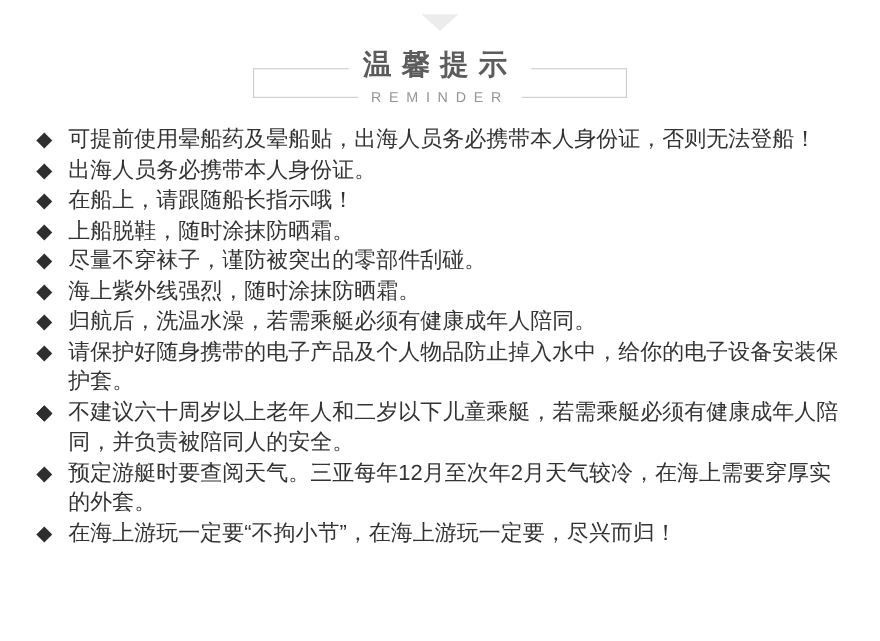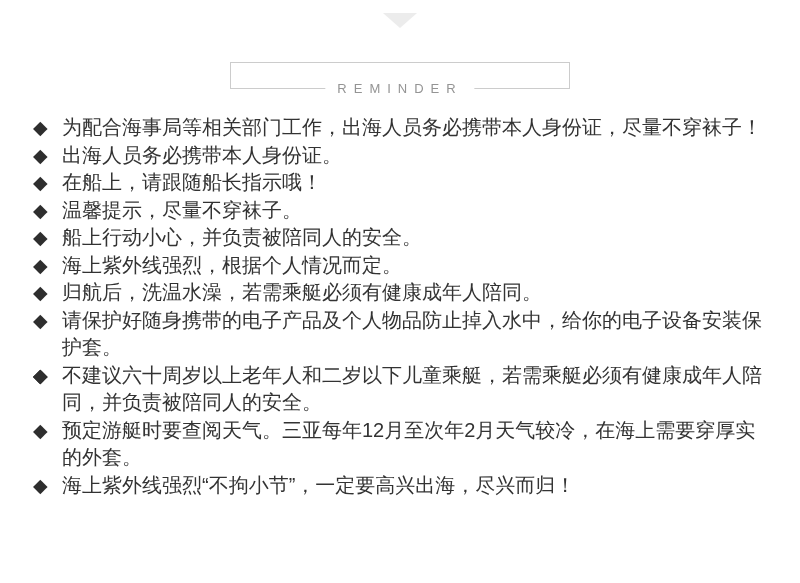--- a/index.html
+++ b/index.html
@@ -92,30 +92,31 @@
     line-height: 27.5px;
     color: var(--bullet);
   }
 </style>
 </head>
 <body>
 
 <div class="page">
   <div class="triangle"></div>
   <div class="title-box">
+    <h1 class="title">温馨提示</h1>
     <div class="subtitle">REMINDER</div>
   </div>
   <ul class="notice-list">
-      <li class="notice-item"><span class="marker">◆</span><span class="text">为配合海事局等相关部门工作，出海人员务必携带本人身份证，尽量不穿袜子！</span></li>
+      <li class="notice-item"><span class="marker">◆</span><span class="text">可提前使用晕船药及晕船贴，出海人员务必携带本人身份证，否则无法登船！</span></li>
       <li class="notice-item"><span class="marker">◆</span><span class="text">出海人员务必携带本人身份证。</span></li>
       <li class="notice-item"><span class="marker">◆</span><span class="text">在船上，请跟随船长指示哦！</span></li>
-      <li class="notice-item"><span class="marker">◆</span><span class="text">温馨提示，尽量不穿袜子。</span></li>
-      <li class="notice-item"><span class="marker">◆</span><span class="text">船上行动小心，并负责被陪同人的安全。</span></li>
-      <li class="notice-item"><span class="marker">◆</span><span class="text">海上紫外线强烈，根据个人情况而定。</span></li>
+      <li class="notice-item"><span class="marker">◆</span><span class="text">上船脱鞋，随时涂抹防晒霜。</span></li>
+      <li class="notice-item"><span class="marker">◆</span><span class="text">尽量不穿袜子，谨防被突出的零部件刮碰。</span></li>
+      <li class="notice-item"><span class="marker">◆</span><span class="text">海上紫外线强烈，随时涂抹防晒霜。</span></li>
       <li class="notice-item"><span class="marker">◆</span><span class="text">归航后，洗温水澡，若需乘艇必须有健康成年人陪同。</span></li>
       <li class="notice-item"><span class="marker">◆</span><span class="text">请保护好随身携带的电子产品及个人物品防止掉入水中，给你的电子设备安装保护套。</span></li>
       <li class="notice-item"><span class="marker">◆</span></li>
       <li class="notice-item"><span class="marker">◆</span></li>
       <li class="notice-item"><span class="marker">◆</span><span class="text">不建议六十周岁以上老年人和二岁以下儿童乘艇，若需乘艇必须有健康成年人陪同，并负责被陪同人的安全。</span></li>
       <li class="notice-item"><span class="marker">◆</span><span class="text">预定游艇时要查阅天气。三亚每年12月至次年2月天气较冷，在海上需要穿厚实的外套。</span></li>
-      <li class="notice-item"><span class="marker">◆</span><span class="text">海上紫外线强烈“不拘小节”，一定要高兴出海，尽兴而归！</span></li>
+      <li class="notice-item"><span class="marker">◆</span><span class="text">在海上游玩一定要“不拘小节”，在海上游玩一定要，尽兴而归！</span></li>
     </ul>
 </div>
 
 </body></html>

